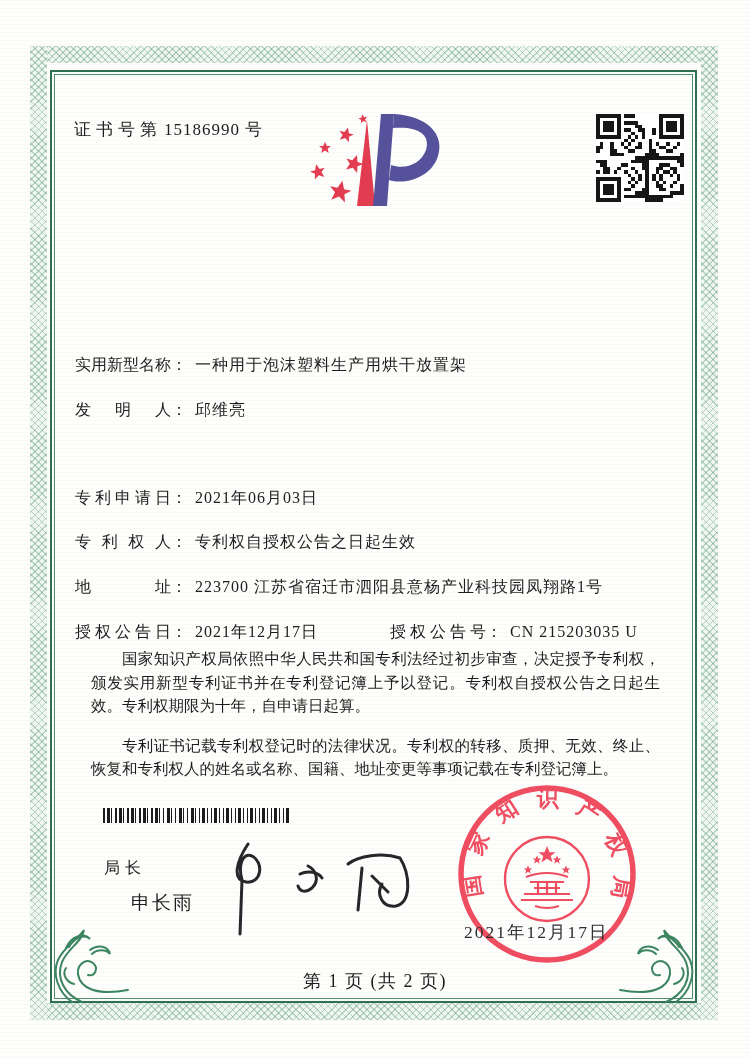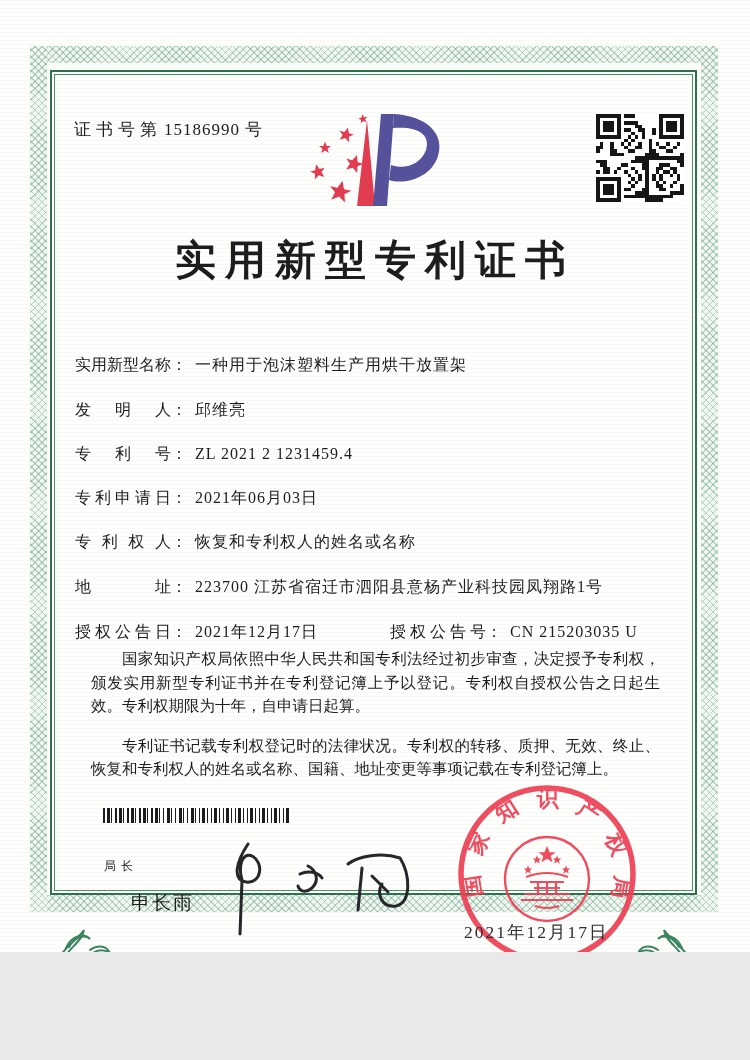--- a/index.html
+++ b/index.html
@@ -1,16 +1,16 @@
 <!DOCTYPE html>
 <html><head>
 <meta charset="utf-8">
 <style>
   html,body{margin:0;padding:0;background:#e9e9e9;}
-  .page{position:relative;width:750px;height:952px;background:#fefefc;overflow:hidden;
+  .page{position:relative;width:750px;height:1060px;background:#fefefc;overflow:hidden;
         font-family:"Liberation Serif","DejaVu Serif",serif;color:#1d1d1d;
         background-image:repeating-linear-gradient(180deg, rgba(110,165,135,.05) 0 1px, transparent 1px 4px);}
   
   .deco{position:absolute;background:
         repeating-linear-gradient(45deg, rgba(60,130,92,.30) 0 1.2px, transparent 1.2px 5px),
         repeating-linear-gradient(-45deg, rgba(60,130,92,.30) 0 1.2px, transparent 1.2px 5px);
         background-color:#f0f7f1;}
   .deco.top{left:30px;right:32px;top:46px;height:17px;}
   .deco.bottom{left:30px;right:32px;bottom:40px;height:17px;}
   .deco.left{left:30px;top:46px;bottom:40px;width:17px;}
@@ -32,21 +32,21 @@
   .frow{position:absolute;left:75px;right:60px;font-size:16px;white-space:nowrap;}
   .flabel{display:inline-block;width:96px;text-align:justify;text-align-last:justify;vertical-align:bottom;margin-top:27px;}
   .fcolon{margin-right:8px;}
   .fvalue{letter-spacing:1px;}
   .grant2{position:absolute;left:315px;top:0;}
   .paras{position:absolute;left:75px;width:601px;top:631px;font-size:15.5px;line-height:23.5px;
          text-align:justify;}
   .paras p{margin:16px;text-indent:2em;}
   .barcode{position:absolute;left:103px;top:808px;width:188px;height:15px;background:
      repeating-linear-gradient(90deg,#1c1c1c 0 1.5px,transparent 1.5px 3.5px,#1c1c1c 3.5px 6.5px,transparent 6.5px 8px,#1c1c1c 8px 9px,transparent 9px 12px);}
-  .signer-title{position:absolute;left:104px;top:858px;font-size:12px;letter-spacing:5px;}
+  .signer-title{position:absolute;left:104px;top:858px;font-size:16px;letter-spacing:5px;}
   .signer-name{position:absolute;left:104px;top:890px;font-size:19px;letter-spacing:2px;margin-left:27px;}
   .signature{position:absolute;left:196px;top:836px;width:230px;height:105px;}
   .seal{position:absolute;left:450px;top:779px;width:196px;height:196px;opacity:.93;}
   .seal-date{position:absolute;left:464px;top:920px;font-size:17.5px;letter-spacing:2px;color:#2e2e35;}
   .page-info{position:absolute;left:0;right:0;top:969px;text-align:center;font-size:18px;letter-spacing:1.5px;}
   .back-note{position:absolute;left:0;right:0;top:1014px;text-align:center;font-size:15.5px;
              letter-spacing:3px;font-style:italic;color:#23262b;}
 </style>
 </head>
 <body>
@@ -280,36 +280,32 @@
         <rect x="2" y="2" width="3" height="3"></rect>
         <rect x="18" y="0" width="7" height="7"></rect>
         <rect x="19" y="1" width="5" height="5" fill="#ffffff"></rect>
         <rect x="20" y="2" width="3" height="3"></rect>
         <rect x="0" y="18" width="7" height="7"></rect>
         <rect x="1" y="19" width="5" height="5" fill="#ffffff"></rect>
         <rect x="2" y="20" width="3" height="3"></rect>
       </g>
   </svg>
 
-  <div class="title">实用新型专利证书</div>
 
   <div class="frow" style="top:328px">
     <span class="flabel">实用新型名称</span><span class="fcolon">：</span><span class="fvalue">一种用于泡沫塑料生产用烘干放置架</span>
   </div>
   <div class="frow" style="top:373px">
     <span class="flabel">发明人</span><span class="fcolon">：</span><span class="fvalue">邱维亮</span>
   </div>
-  <div class="frow" style="top:417px">
-    <span class="flabel">专利号</span><span class="fcolon">：</span><span class="fvalue">ZL 2021 2 1231459.4</span>
-  </div>
   <div class="frow" style="top:461px">
     <span class="flabel">专利申请日</span><span class="fcolon">：</span><span class="fvalue">2021年06月03日</span>
   </div>
   <div class="frow" style="top:505px">
-    <span class="flabel">专利权人</span><span class="fcolon">：</span><span class="fvalue">恢复和专利权人的姓名或名称</span>
+    <span class="flabel">专利权人</span><span class="fcolon">：</span><span class="fvalue">专利权自授权公告之日起生效</span>
   </div>
   <div class="frow" style="top:550px">
     <span class="flabel">地址</span><span class="fcolon">：</span><span class="fvalue">223700 江苏省宿迁市泗阳县意杨产业科技园凤翔路1号</span>
   </div>
   <div class="frow" style="top:595px">
     <span class="flabel">授权公告日</span><span class="fcolon">：</span><span class="fvalue">2021年12月17日</span>
     <span class="grant2">
       <span class="flabel">授权公告号</span><span class="fcolon">：</span><span class="fvalue">CN 215203035 U</span>
     </span>
   </div>

